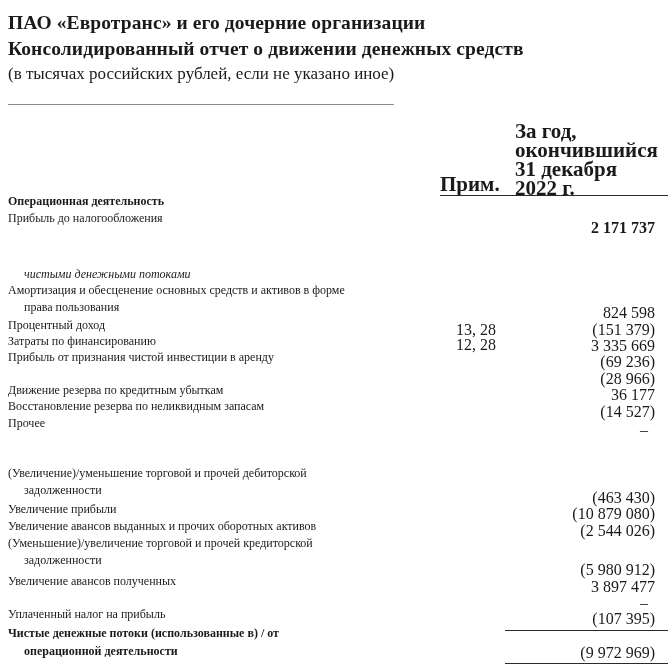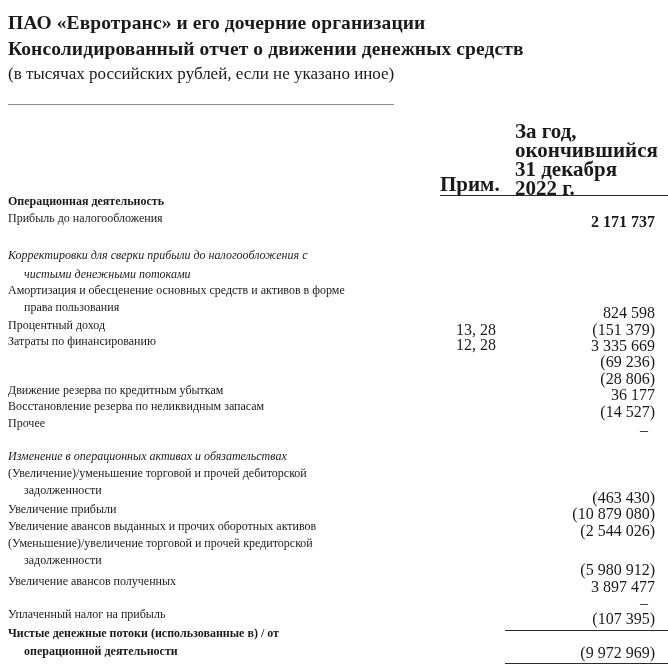--- a/index.html
+++ b/index.html
@@ -23,21 +23,21 @@
 
   
   .row{position:absolute;left:8px;font-size:12px;line-height:19.5px;white-space:nowrap;}
   .row.bold{font-weight:bold;}
   .row.ital{font-style:italic;}
   .row.ind{padding-left:16px;}
 
   
   .val{position:absolute;right:13px;font-size:16px;line-height:19.5px;
        text-align:right;white-space:nowrap;}
-  .val.bold{font-weight:bold;}
+  .val.bold{font-weight:bold;margin-top:6px;}
   .prim{position:absolute;left:456px;font-size:16px;line-height:19.5px;white-space:nowrap;}
 
   .dash{position:absolute;right:20px;font-size:16px;line-height:19.5px;}
 
   .total-rule{position:absolute;left:505px;width:163px;height:0;
               border-top:1.4px solid #2a2a2a;}
 </style>
 </head>
 <body>
 
@@ -55,49 +55,48 @@
     <div>31 декабря</div>
     <div>2022 г.</div>
   </div>
   <div class="colhead" id="prim-head">Прим.</div>
   <div class="head-rule"></div>
 
   <div class="row bold" style="top:192px">Операционная деятельность</div>
   <div class="row" style="top:209px">Прибыль до налогообложения</div>
   <div class="val bold" style="top:212px">2 171 737</div>
 
-  <div class="row ital" style="top:246px">Корректировки для сверки прибыли до налогообложения с</div>
   <div class="row ital ind" style="top:265px">чистыми денежными потоками</div>
 
   <div class="row" style="top:281px">Амортизация и обесценение основных средств и активов в форме</div>
   <div class="row ind" style="top:298px">права пользования</div>
   <div class="val" style="top:303px">824 598</div>
 
   <div class="row" style="top:316px">Процентный доход</div>
   <div class="prim" style="top:320px">13, 28</div>
   <div class="val" style="top:320px">(151 379)</div>
 
   <div class="row" style="top:332px">Затраты по финансированию</div>
   <div class="prim" style="top:335px">12, 28</div>
   <div class="val" style="top:336px">3 335 669</div>
 
+  <div class="row" style="top:348px">Прибыль от признания чистой инвестиции в аренду</div>
   <div class="val" style="top:352px">(69 236)</div>
 
-  <div class="val" style="top:369px">(28 806)</div>
+  <div class="val" style="top:369px">(28 966)</div>
 
   <div class="row" style="top:381px">Движение резерва по кредитным убыткам</div>
   <div class="val" style="top:385px">36 177</div>
 
   <div class="row" style="top:397px">Восстановление резерва по неликвидным запасам</div>
   <div class="val" style="top:402px">(14 527)</div>
 
   <div class="row" style="top:414px">Прочее</div>
   <div class="dash" style="top:420px">–</div>
 
-  <div class="row ital" style="top:447px">Изменение в операционных активах и обязательствах</div>
 
   <div class="row" style="top:464px">(Увеличение)/уменьшение торговой и прочей дебиторской</div>
   <div class="row ind" style="top:481px">задолженности</div>
   <div class="val" style="top:488px">(463 430)</div>
 
   <div class="row" style="top:500px">Увеличение прибыли</div>
   <div class="val" style="top:504px">(10 879 080)</div>
 
   <div class="row" style="top:517px">Увеличение авансов выданных и прочих оборотных активов</div>
   <div class="val" style="top:521px">(2 544 026)</div>

